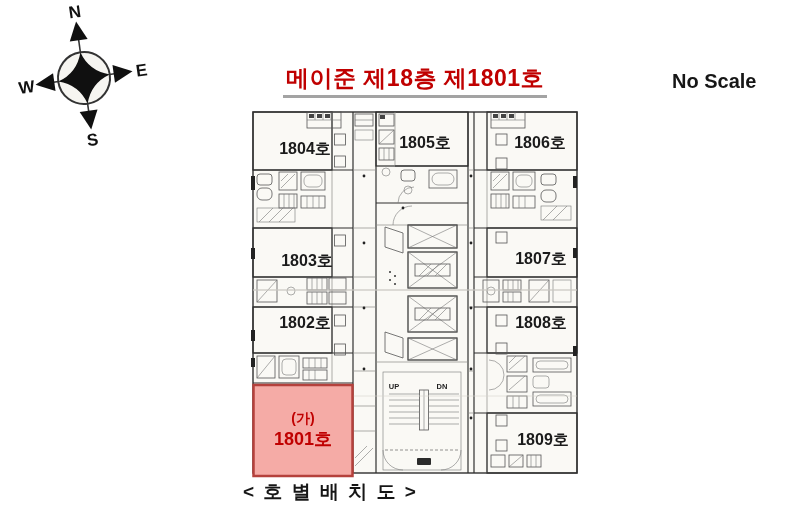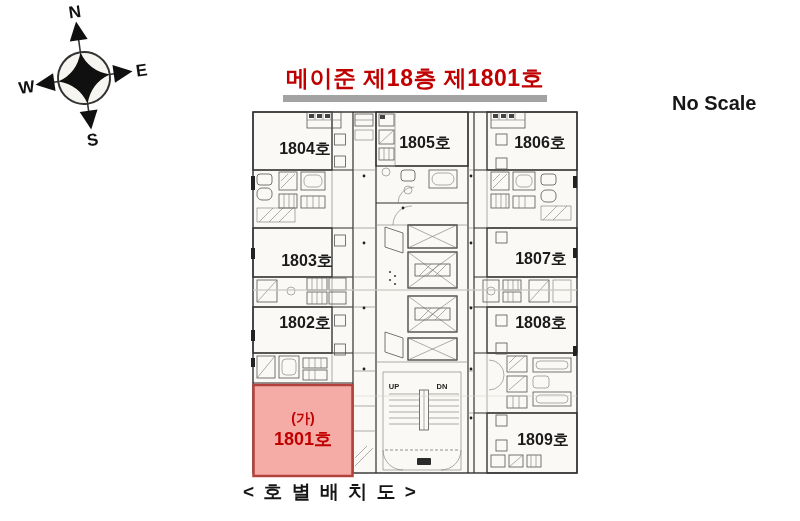--- a/index.html
+++ b/index.html
@@ -4,24 +4,24 @@
 <style>
   html,body{margin:0;padding:0;}
   .page{
     position:relative; width:800px; height:521px; background:#ffffff;
     font-family:"Liberation Sans","DejaVu Sans",sans-serif; overflow:hidden;
   }
   .compass{position:absolute; left:14px; top:4px; width:140px; height:145px;}
   .doc-title{position:absolute; left:250px; top:63px; width:330px; text-align:center;}
   .doc-title span{
     display:inline-block; color:#c00000; font-size:23px; font-weight:700;
-    letter-spacing:0.5px; border-bottom:7px solid #a3a3a3; padding:0 3px 1px 3px;
+    letter-spacing:0.5px; border-bottom:3px solid #a3a3a3; padding:0 3px 1px 3px;
     white-space:nowrap;
   }
-  .no-scale{position:absolute; left:672px; top:70px; font-size:20px; font-weight:700; color:#161616;margin-top:22px;}
+  .no-scale{position:absolute; left:672px; top:70px; font-size:20px; font-weight:700; color:#161616;}
   .plan-wrap{position:absolute; left:243px; top:106px; width:340px; height:372px;}
   .caption{
     position:absolute; left:243px; top:479px; width:340px; text-align:left;
     font-size:19px; font-weight:700; letter-spacing:2px; color:#161616; white-space:nowrap;
   }
   svg text{font-family:"Liberation Sans","DejaVu Sans",sans-serif;}
   .unit-label{font-size:16px; font-weight:700; fill:#1b1b1b;}
   .stair-label{font-size:7.5px; font-weight:700; fill:#222;}
   .compass-letter{font-size:17px; font-weight:700; fill:#111;}
   .hl-mark{font-size:14px; font-weight:700;}

